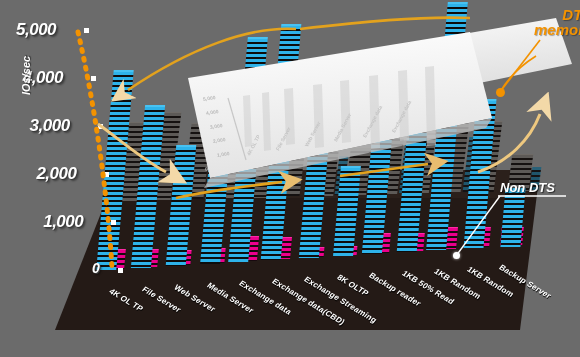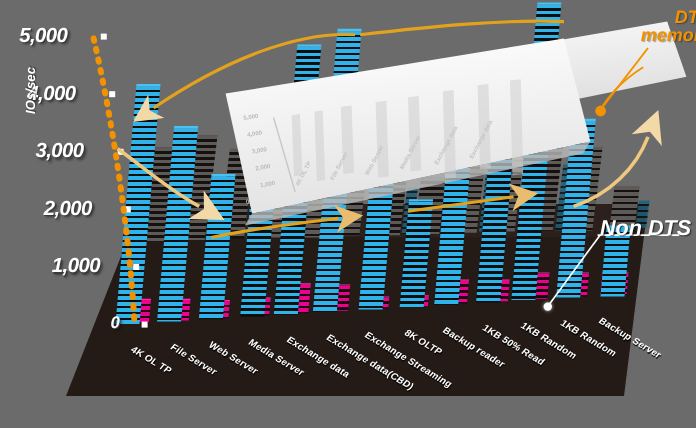--- a/index.html
+++ b/index.html
@@ -74,21 +74,21 @@
 
   
   .callout{
     position:absolute;font-weight:bold;font-style:italic;white-space:nowrap;
   }
   #dts-memory{
     color:#f39200;font-size:15px;line-height:15px;text-align:left;
     text-shadow:1px 1px 1px rgba(0,0,0,.35);
   }
   #non-dts{
-    color:#ffffff;font-size:18px;
+    color:#ffffff;font-size:13px;
     text-shadow:1px 1px 1px rgba(0,0,0,.6);
   }
   .dot-orange{
     position:absolute;width:9px;height:9px;border-radius:50%;
     background:#f39200;
   }
   .dot-white{
     position:absolute;width:7px;height:7px;border-radius:50%;
     background:#ffffff;box-shadow:0 0 3px rgba(255,255,255,.8);
   }

